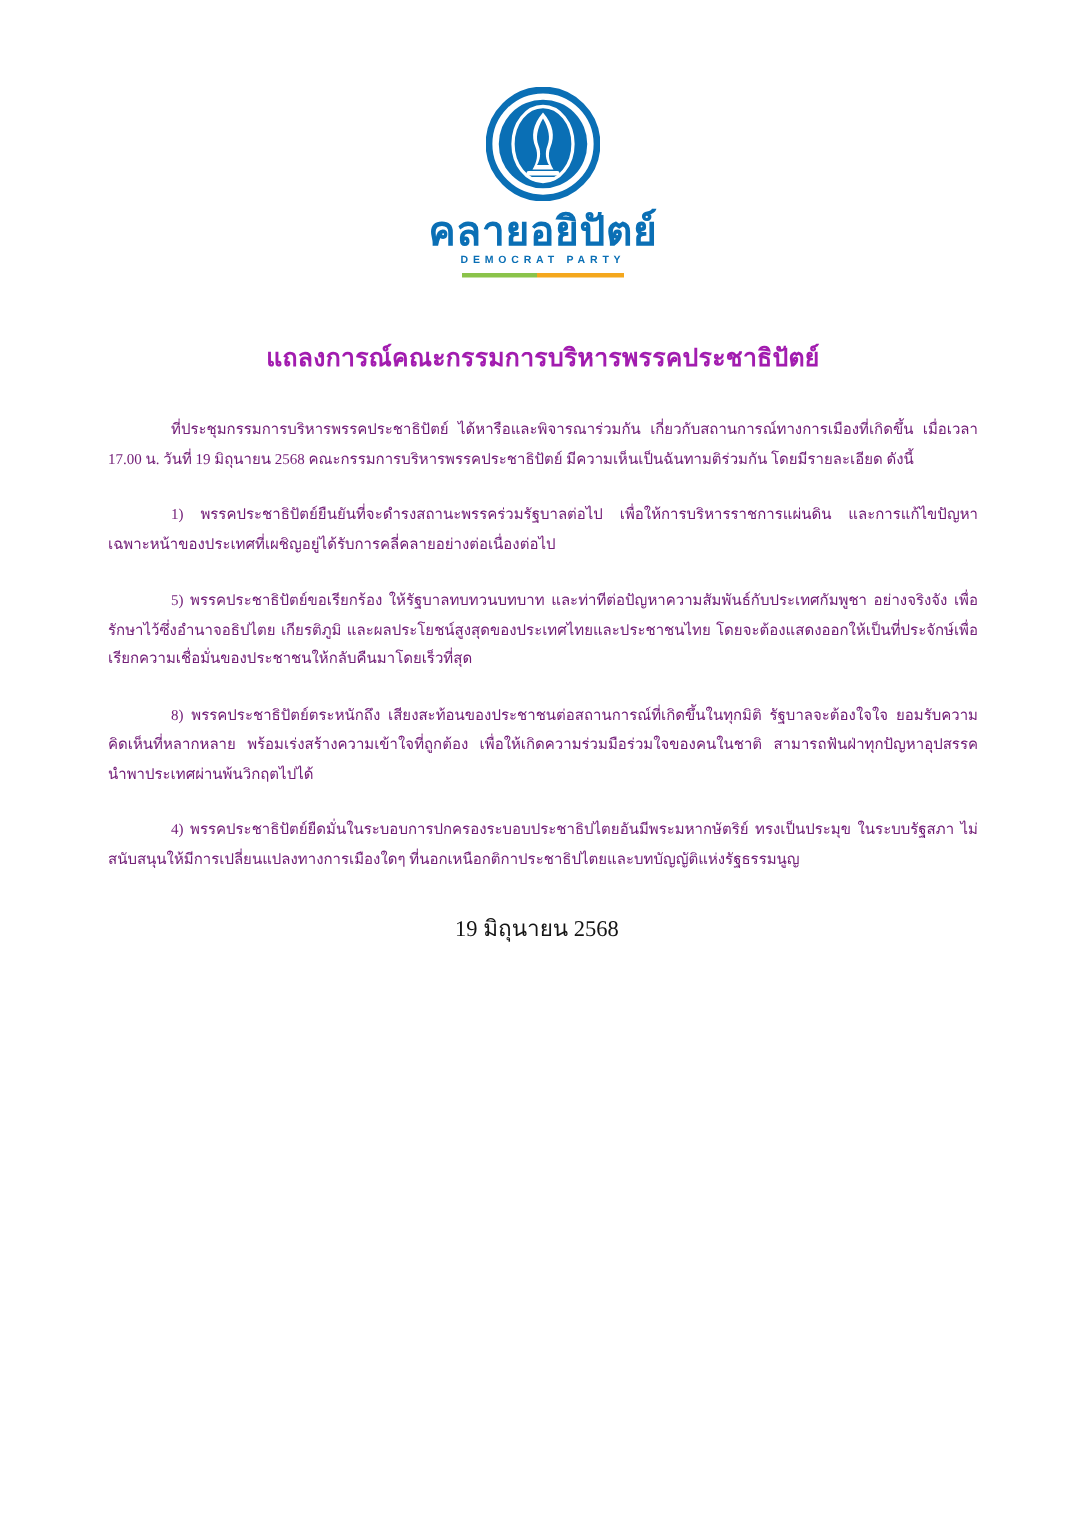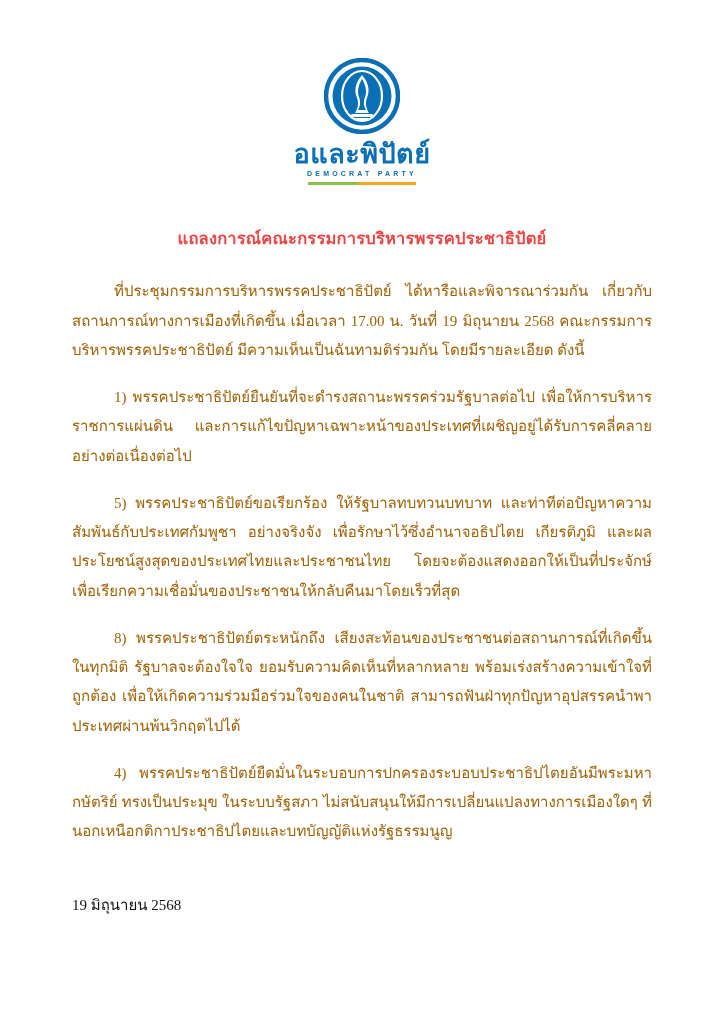--- a/index.html
+++ b/index.html
@@ -58,41 +58,41 @@
     height: 3px;
     background: linear-gradient(to right, #8bc34a 0 46%, #f4a71d 46% 100%);
   }
 
   
   .doc-title {
     text-align: center;
     margin-top: 40px;
     font-size: 16.5px;
     font-weight: bold;
-    color: #ef4444;
+    color: #a21caf;
     letter-spacing: 0.2px;
   }
   .doc-body {
     margin-top: 26px;
   }
   .para {
-    font-size: 15px;
+    font-size: 10px;
     line-height: 1.95;
     text-align: justify;
     text-justify: inter-word;
     text-indent: 42px;
     margin: 0 0 18px 0;
-    color: #a16207;
+    color: #701a75;
   }
   .para:last-of-type {
     margin-bottom: 0;
   }
   .doc-date {
-    margin-top: 46px;
-    text-align: left;
+    margin-top: 24px;
+    text-align: center;
     font-size: 15px;
     color: #141414;
     padding-right: 8px;
   }
 </style>
 </head>
 <body>
 
 <div class="page">
 
@@ -103,21 +103,21 @@
         <circle cx="38" cy="38" r="36" fill="none" stroke="#0a6fb5" stroke-width="4.5"></circle>
         <circle cx="38" cy="38" r="29.5" fill="#0a6fb5"></circle>
         <ellipse cx="38" cy="38" rx="20" ry="25" fill="none" stroke="#ffffff" stroke-width="2.2"></ellipse>
         <path d="M38 17 C31 25 30 33 33 40 C35 45 34 50 31 55 L45 55 C42 50 41 45 43 40 C46 33 45 25 38 17 Z" fill="#ffffff"></path>
         <path d="M38 21 C34 28 33 34 35 39 C37 44 36 49 34 52 L42 52 C40 49 39 44 41 39 C43 34 42 28 38 21 Z" fill="#0a6fb5"></path>
         <rect x="27" y="56" width="22" height="3" rx="1.4" fill="#ffffff"></rect>
         <rect x="30" y="60" width="16" height="2.4" rx="1.2" fill="#ffffff"></rect>
       </svg>
     </div>
 
-    <div class="logo-wordmark">อและพิปัตย์</div>
+    <div class="logo-wordmark">คลายอยิปัตย์</div>
     <div class="logo-subword">DEMOCRAT PARTY</div>
     <div class="logo-rule"></div>
   </div>
 
   <h1 class="doc-title">แถลงการณ์คณะกรรมการบริหารพรรคประชาธิปัตย์</h1>
 
   <div class="doc-body">
     <p class="para">ที่ประชุมกรรมการบริหารพรรคประชาธิปัตย์ ได้หารือและพิจารณาร่วมกัน เกี่ยวกับสถานการณ์ทางการเมืองที่เกิดขึ้น เมื่อเวลา 17.00 น. วันที่ 19 มิถุนายน 2568 คณะกรรมการบริหารพรรคประชาธิปัตย์ มีความเห็นเป็นฉันทามติร่วมกัน โดยมีรายละเอียด ดังนี้</p>
     <p class="para">1) พรรคประชาธิปัตย์ยืนยันที่จะดำรงสถานะพรรคร่วมรัฐบาลต่อไป เพื่อให้การบริหารราชการแผ่นดิน และการแก้ไขปัญหาเฉพาะหน้าของประเทศที่เผชิญอยู่ได้รับการคลี่คลายอย่างต่อเนื่องต่อไป</p>
     <p class="para">5) พรรคประชาธิปัตย์ขอเรียกร้อง ให้รัฐบาลทบทวนบทบาท และท่าทีต่อปัญหาความสัมพันธ์กับประเทศกัมพูชา อย่างจริงจัง เพื่อรักษาไว้ซึ่งอำนาจอธิปไตย เกียรติภูมิ และผลประโยชน์สูงสุดของประเทศไทยและประชาชนไทย โดยจะต้องแสดงออกให้เป็นที่ประจักษ์เพื่อเรียกความเชื่อมั่นของประชาชนให้กลับคืนมาโดยเร็วที่สุด</p>

